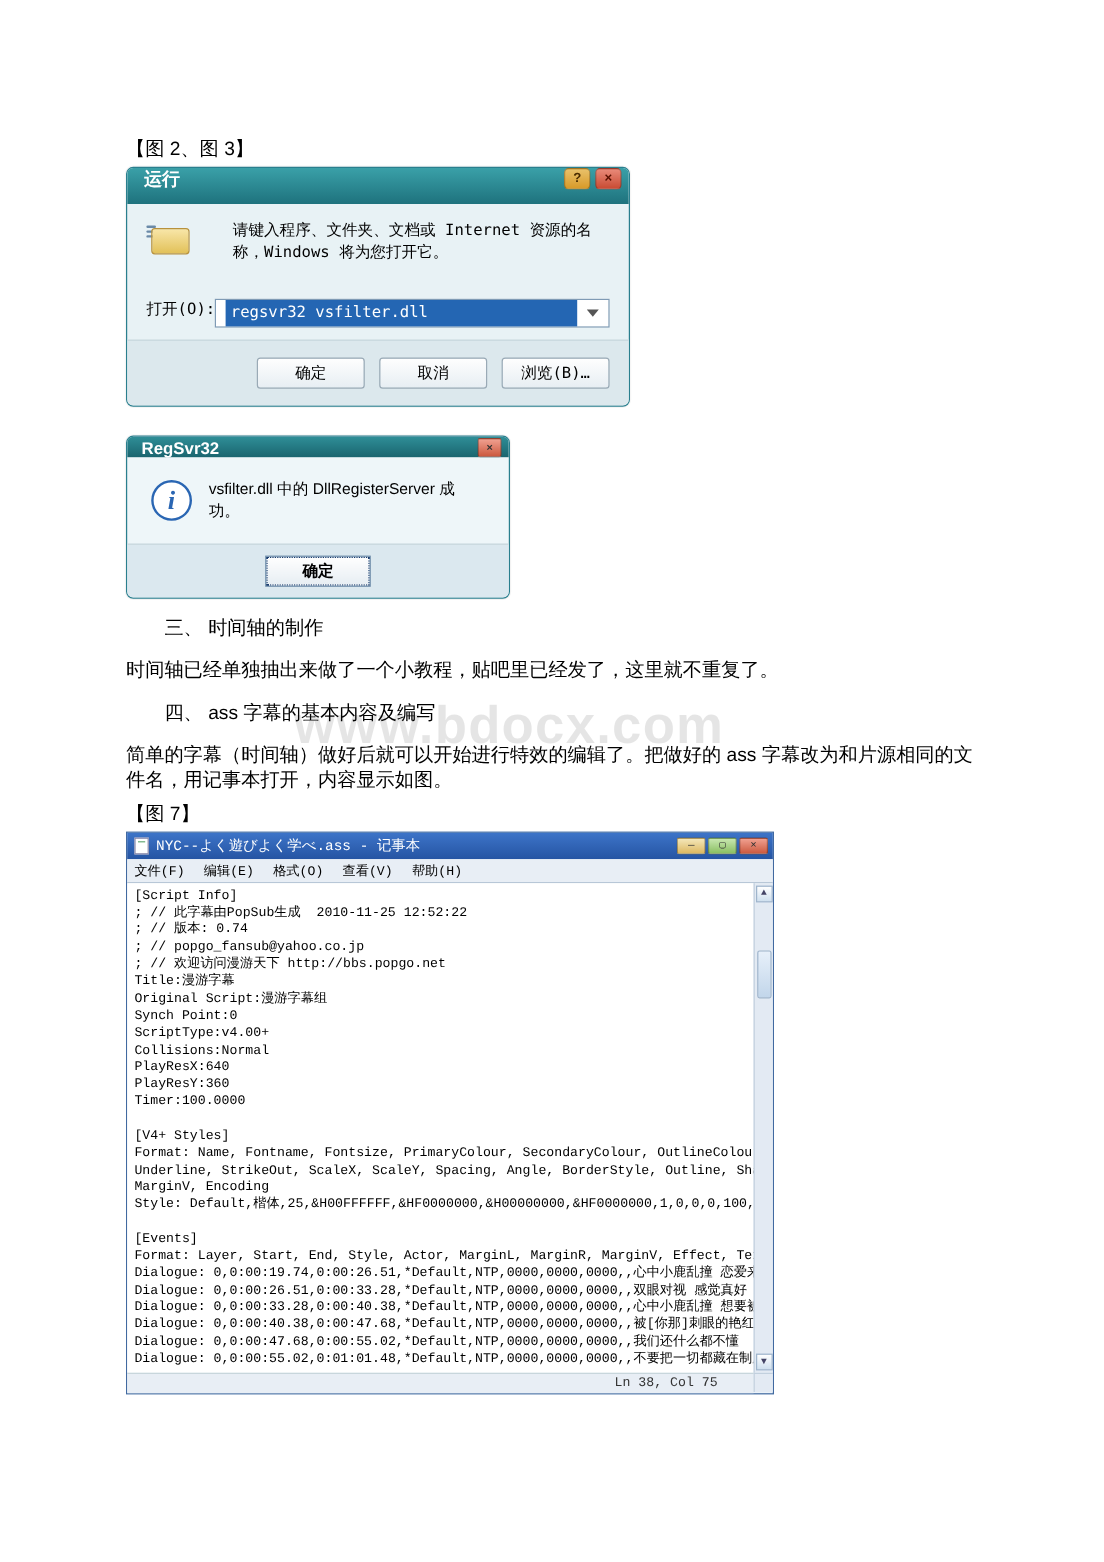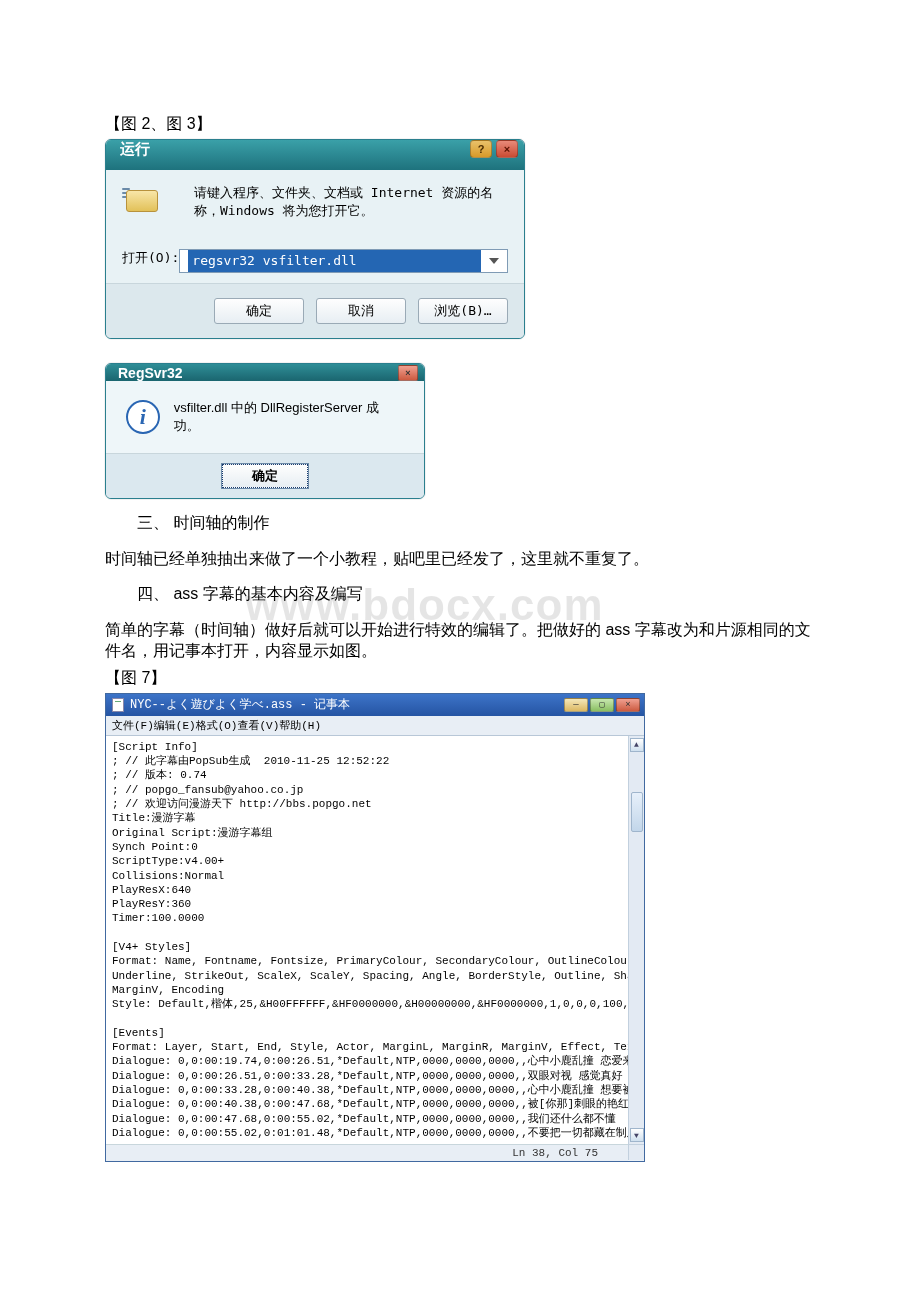--- a/index.html
+++ b/index.html
@@ -151,21 +151,21 @@
   .np-ico::after{content:"";position:absolute;left:2px;top:2px;right:2px;height:1px;background:#6a7;}
   .np-tbtns { display:flex; gap:2px; }
   .np-tbtn {
     width:24px; height:14px; border:1px solid rgba(0,0,0,.3); border-radius:2px;
     display:flex; align-items:center; justify-content:center; font-size:9px; color:#333;
     background:linear-gradient(#f4e7b9,#dcb862);
   }
   .np-tbtn.green{background:linear-gradient(#c8e7b0,#8abf62);}
   .np-tbtn.red{background:linear-gradient(#f0a090,#cc5a40);}
   .np-menu {
-    display:flex; gap:0; padding:2px 6px; font-size:11px;
+    display:flex; gap:16px; padding:2px 6px; font-size:11px;
     background:#e8eef5; border-bottom:1px solid #b8c7d7;
   }
   .np-body-wrap { display:flex; }
   .np-body {
     flex:1; background:#fff; padding:4px 6px; font-size:11px; line-height:1.3;
     white-space:pre; overflow:hidden; font-family:"SimSun","Courier New",monospace;
     min-height: 330px;
   }
   .np-scroll {
     width:16px; background:#e3eaf3; border-left:1px solid #c2d0de;

